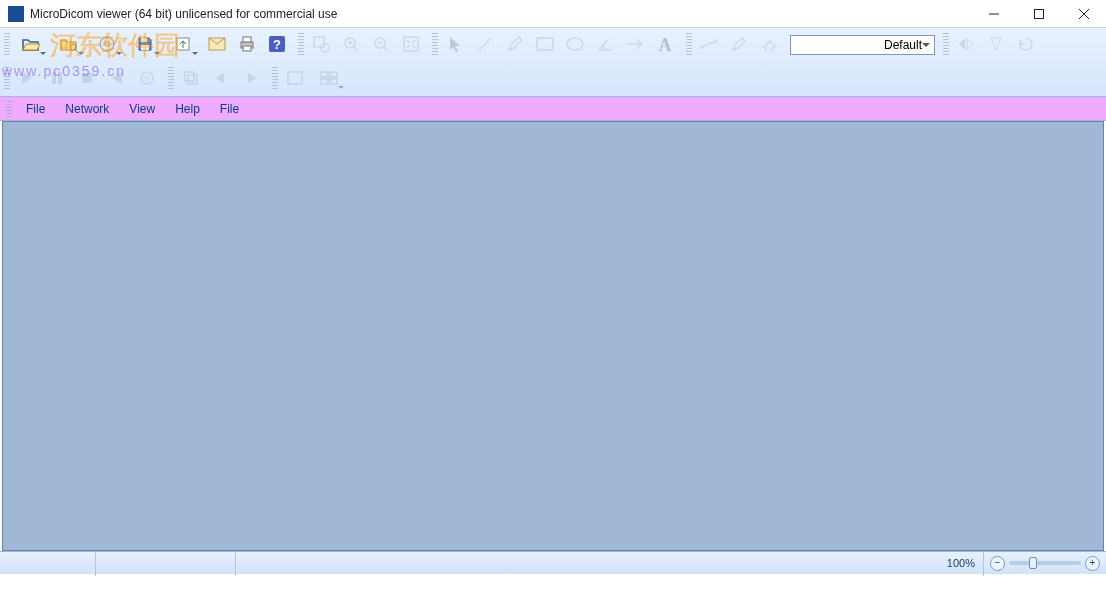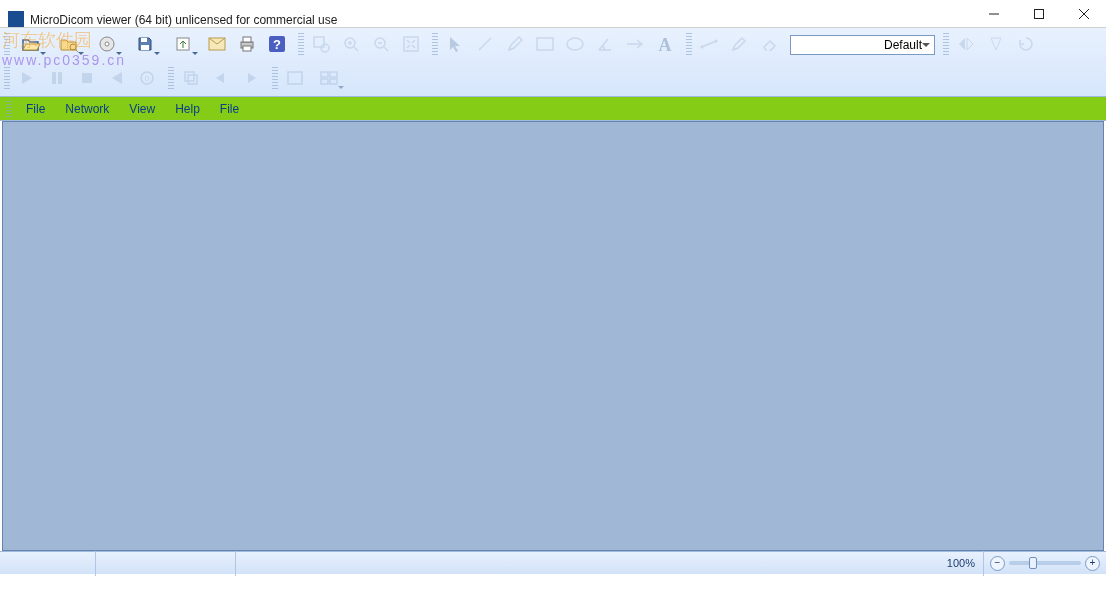--- a/index.html
+++ b/index.html
@@ -1,50 +1,50 @@
 <!DOCTYPE html>
 <html><head>
 <meta charset="utf-8">
 <style>
   * { box-sizing: border-box; margin: 0; padding: 0; }
   html, body { width: 1106px; height: 591px; font-family: "Segoe UI", Tahoma, sans-serif; font-size: 12px; overflow: hidden; background: #fff; }
-  .titlebar { height: 28px; background: #fff; display: flex; align-items: flex-end; border-bottom: 1px solid #d0d0d0; }
+  .titlebar { height: 28px; background: #fff; display: flex; align-items: center; border-bottom: 1px solid #d0d0d0; }
   .titlebar-icon { width: 16px; height: 16px; margin: 0 6px 0 8px; background: #1a4d8f; display: inline-block; }
   .titlebar-text { flex: 1; color: #222; font-size: 12px; }
   .win-controls { display: flex; height: 100%; }
   .win-btn { width: 45px; height: 100%; display: flex; align-items: center; justify-content: center; }
   .win-btn svg { width: 10px; height: 10px; }
 
   .toolbars { background: linear-gradient(#e8f1fe, #d6e6fb); border-bottom: 1px solid #9fb9db; }
   .toolbar-row { display: flex; align-items: center; height: 34px; padding: 2px 4px; }
   .tb-group { display: flex; align-items: center; margin-right: 6px; }
   .tb-grip { width: 6px; height: 24px; margin-right: 2px; background: repeating-linear-gradient(to bottom, #8aa7cf 0, #8aa7cf 1px, transparent 1px, transparent 3px); border: none; opacity: 0.6;}
   .tb-btn { width: 28px; height: 28px; display: flex; align-items: center; justify-content: center; border: 1px solid transparent; border-radius: 3px; margin: 0 1px; position: relative; }
   .tb-btn.wide { width: 36px; }
   .tb-btn.disabled svg, .tb-btn.disabled span { opacity: 0.5; }
   .dd-caret { position: absolute; right: 2px; bottom: 3px; width: 0; height: 0; border-left: 3px solid transparent; border-right: 3px solid transparent; border-top: 3px solid #4a6a96; }
   .tb-combo { height: 20px; width: 145px; font-size: 12px; border: 1px solid #7a9ac5; background: #fff; padding: 0 4px; display: flex; align-items: center; justify-content: flex-end; }
   .tb-combo .caret { width: 0; height: 0; border-left: 4px solid transparent; border-right: 4px solid transparent; border-top: 4px solid #555; }
 
-  .menubar { height: 24px; background: #84cc16; display: flex; align-items: center; padding: 0 6px; border-bottom: 1px solid #9fb9db; text-align: center; }
+  .menubar { height: 24px; background: #f0abfc; display: flex; align-items: center; padding: 0 6px; border-bottom: 1px solid #9fb9db; text-align: center; }
   .menu-grip { width: 6px; height: 16px; margin-right: 4px; background: repeating-linear-gradient(to bottom, #8aa7cf 0, #8aa7cf 1px, transparent 1px, transparent 3px); opacity: 0.6;}
   .menu-item { padding: 3px 10px; color: #0b3e8a; border-radius: 2px; }
 
   .content-wrap { border: 1px solid #6585af; margin: 0 2px; height: 430px; background: #a0b8d6; position: relative; }
 
   .statusbar { height: 23px; background: linear-gradient(#e8f1fe, #d2e2f8); border-top: 1px solid #9fb9db; display: flex; align-items: center; font-size: 11px; color: #1a3c6e; }
   .status-cell { border-right: 1px solid #b0c6e2; height: 100%; padding: 13px 8px; display: flex; align-items: center; }
   .status-spacer { flex: 1; }
   .zoom-ctl { display: flex; align-items: center; padding: 0 6px; gap: 4px; }
   .zoom-btn { width: 15px; height: 15px; border: 1px solid #7a9ac5; border-radius: 50%; display: flex; align-items: center; justify-content: center; background: #eef5ff; font-size: 10px; line-height: 1;}
   .zoom-slider { width: 72px; height: 4px; background: #b8cde8; position: relative; border-radius: 2px; }
   .zoom-thumb { position: absolute; left: 20px; top: -4px; width: 8px; height: 12px; background: #e8f1fe; border: 1px solid #7290b8; border-radius: 2px; }
 
   .watermark { position: absolute; top: 28px; left: 2px; pointer-events: none; opacity: 0.45; font-family: sans-serif; }
-  .watermark .logo { font-size: 18px; font-weight: normal; color: #f59c1a; text-shadow: 0 0 2px #fff; }
+  .watermark .logo { font-size: 26px; font-weight: bold; color: #f59c1a; text-shadow: 0 0 2px #fff; margin-left: 48px; }
   .watermark .url { font-size: 14px; color: #6d28d9; letter-spacing: 2px; }
 
   
   .ic { stroke: #3a5c8a; stroke-width: 1.5; fill: none; }
   .ic-fill { fill: #3a5c8a; }
   .ic-dim { stroke: #7a94b8; }
 </style>
 </head>
 <body>
 

